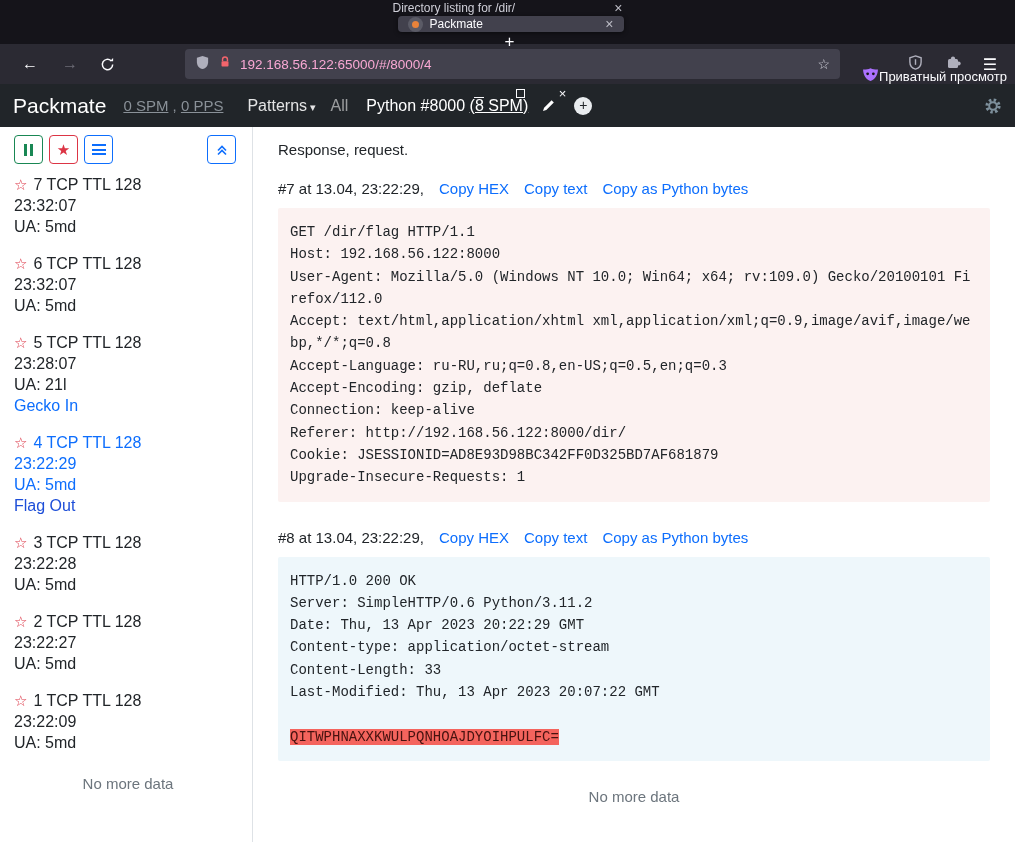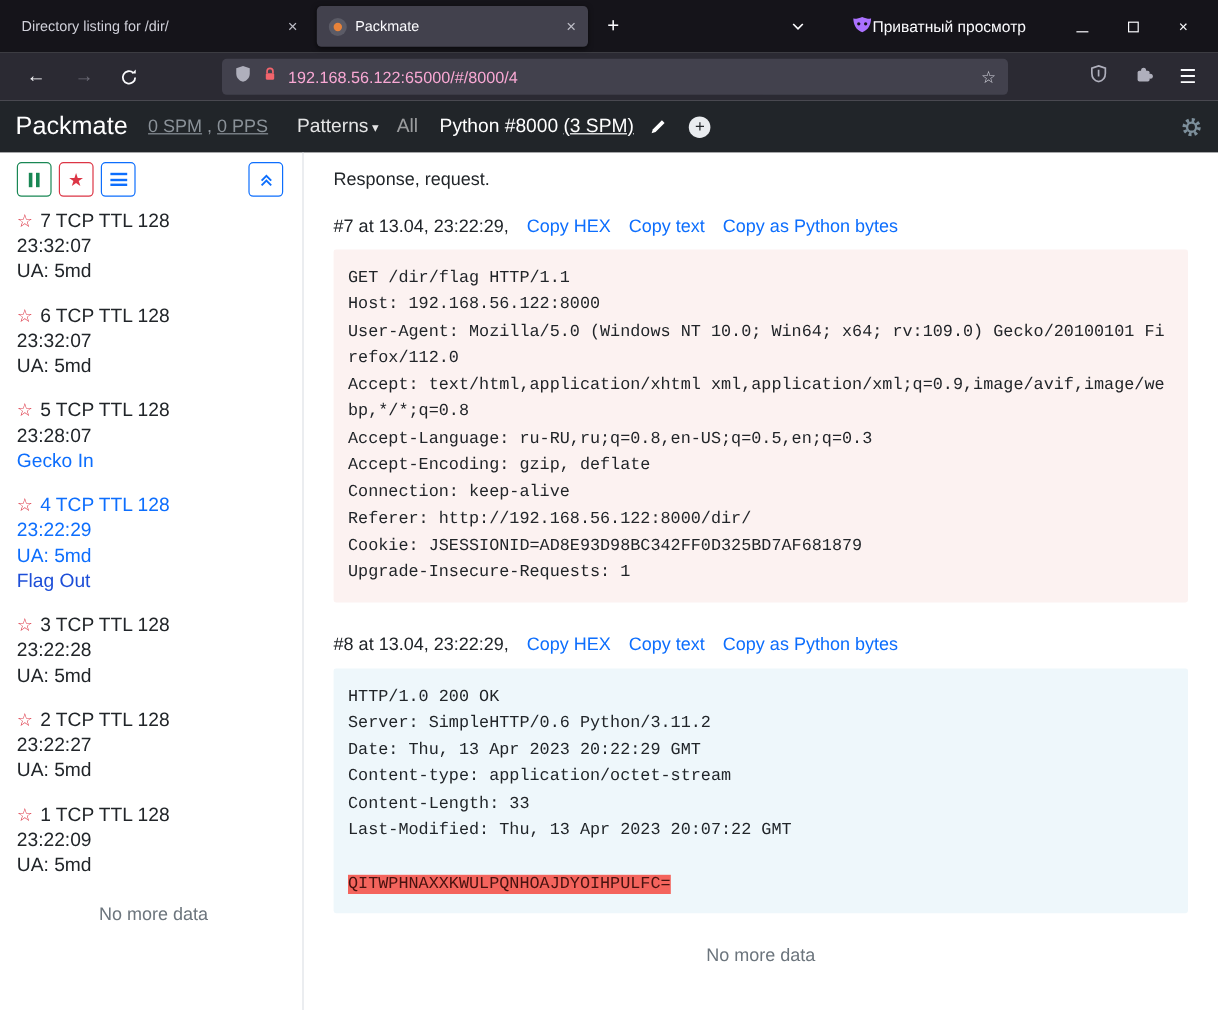--- a/index.html
+++ b/index.html
@@ -1,20 +1,20 @@
 <!DOCTYPE html>
 <html><head>
 <meta charset="utf-8">
 <style>
   * { margin:0; padding:0; box-sizing:border-box; }
   html,body { width:1015px; height:842px; overflow:hidden; }
   body { font-family:"Liberation Sans", sans-serif; background:#fff; }
 
   
-  .tabbar { height:44px; background:#15141a; display:flex; align-items:center; padding:0 8px; }
+  .tabbar { height:44px; background:#15141a; display:flex; align-items:center; padding:0 8px;flex-direction:column; }
   .tab { width:250px; height:34px; border-radius:4px; display:flex; align-items:center;
          padding:0 10px; font-size:12px; color:#cfcfd8; cursor:default; }
   .tab + .tab { margin-left:6px; }
   .tab.active { background:#42414d; color:#fbfbfe; box-shadow:0 1px 4px rgba(0,0,0,.5); width:226px; }
   .tab-title { flex:1; white-space:nowrap; overflow:hidden; text-overflow:ellipsis; }
   .tab-close { margin-left:8px; font-size:14px; color:#bdbdc6; }
   .favicon { width:15px; height:15px; border-radius:50%; background:#5b5b66; margin-right:7px;
              position:relative; flex:0 0 15px; }
   .favicon::after { content:""; position:absolute; left:4px; top:4px; width:7px; height:7px;
                     border-radius:50%; background:#e8833a; }
@@ -162,21 +162,21 @@
     </span>
     <span class="nav-icon">☰</span>
   </div>
 </div>
 
 <div class="app-header">
   <span class="brand">Packmate</span>
   <span class="stats"><span class="u">0 SPM</span><span> , </span><span class="u">0 PPS</span></span>
   <span class="patterns"><span>Patterns</span><span class="caret">▾</span></span>
   <span class="all-link">All</span>
-  <span class="service"><span>Python #8000 </span><span class="u">(3 SPM)</span></span>
+  <span class="service"><span>Python #8000 </span><span class="u">(8 SPM)</span></span>
   <span class="edit-btn">
     <svg width="15" height="15" viewBox="0 0 15 15">
         <path d="M2 13l1.1-3.3L10.6 2.2l2.2 2.2L5.3 11.9z" fill="#fff"></path>
       </svg>
   </span>
   <span class="add-btn">+</span>
   <span class="gear">
     <svg width="18" height="18" viewBox="0 0 18 18">
         <circle cx="9" cy="9" r="6" fill="none" stroke="#7d8f9b" stroke-width="3.2" stroke-dasharray="2.4 2.3"></circle>
         <circle cx="9" cy="9" r="3.8" fill="none" stroke="#7d8f9b" stroke-width="2"></circle>
@@ -211,20 +211,21 @@
           <div class="e-ua">UA: 5md</div>
         </div>
         <div class="entry">
           <div class="e-title"><span class="star">☆</span>6 TCP TTL 128</div>
           <div class="e-time">23:32:07</div>
           <div class="e-ua">UA: 5md</div>
         </div>
         <div class="entry">
           <div class="e-title"><span class="star">☆</span>5 TCP TTL 128</div>
           <div class="e-time">23:28:07</div>
+          <div class="e-ua">UA: 21l</div>
           <div class="entry-flag in">Gecko In</div>
         </div>
         <div class="entry selected">
           <div class="e-title"><span class="star">☆</span>4 TCP TTL 128</div>
           <div class="e-time">23:22:29</div>
           <div class="e-ua">UA: 5md</div>
           <div class="entry-flag out">Flag Out</div>
         </div>
         <div class="entry">
           <div class="e-title"><span class="star">☆</span>3 TCP TTL 128</div>

